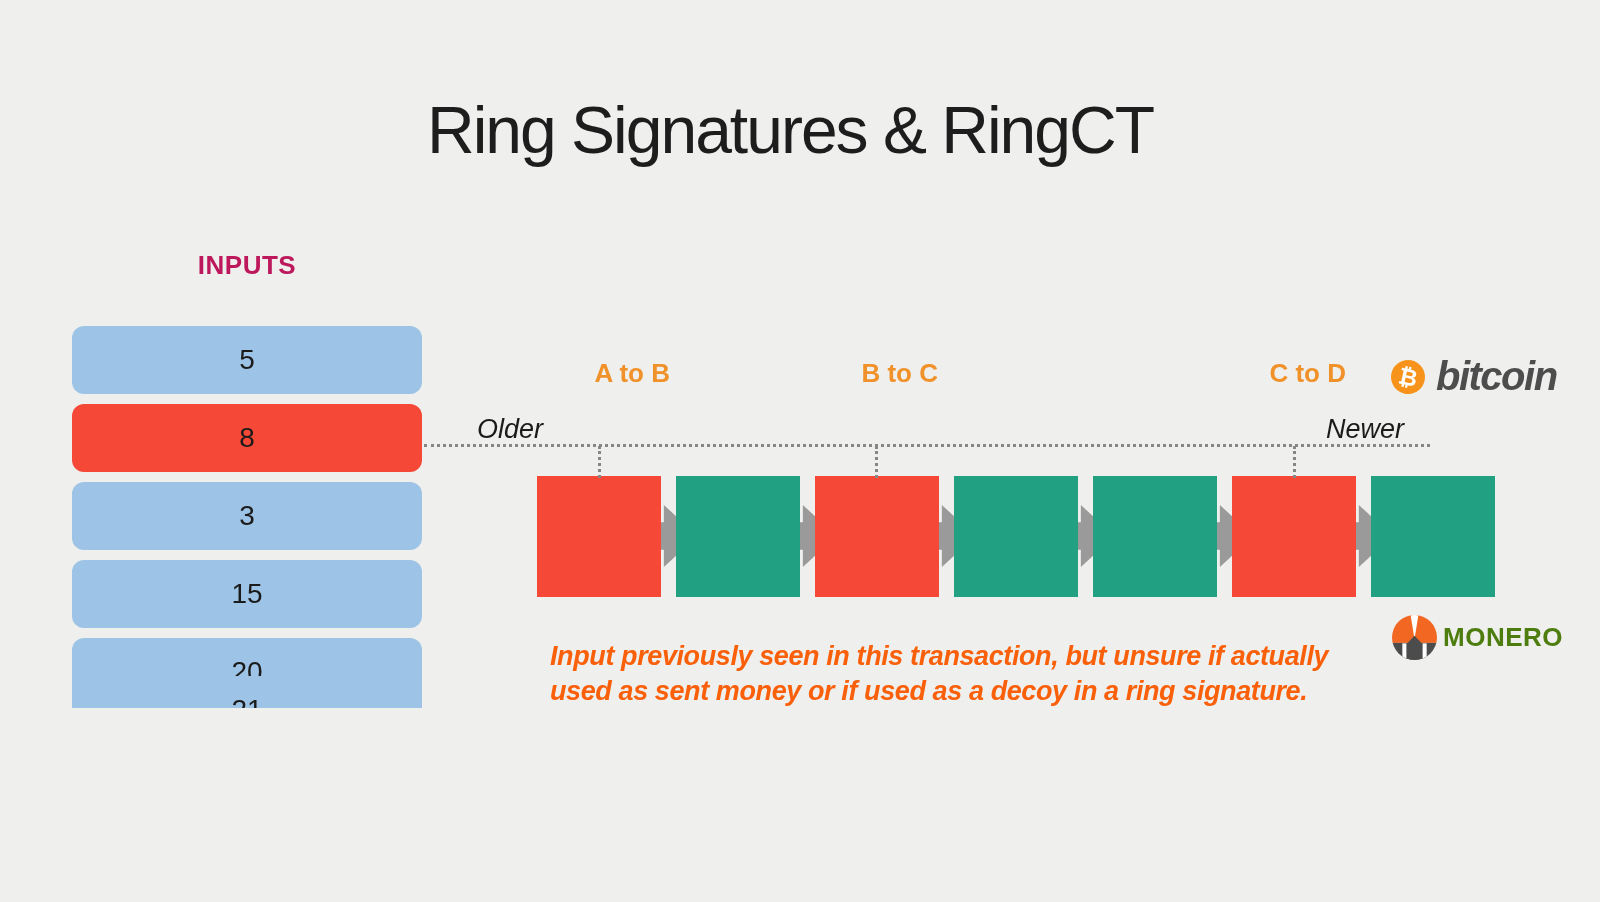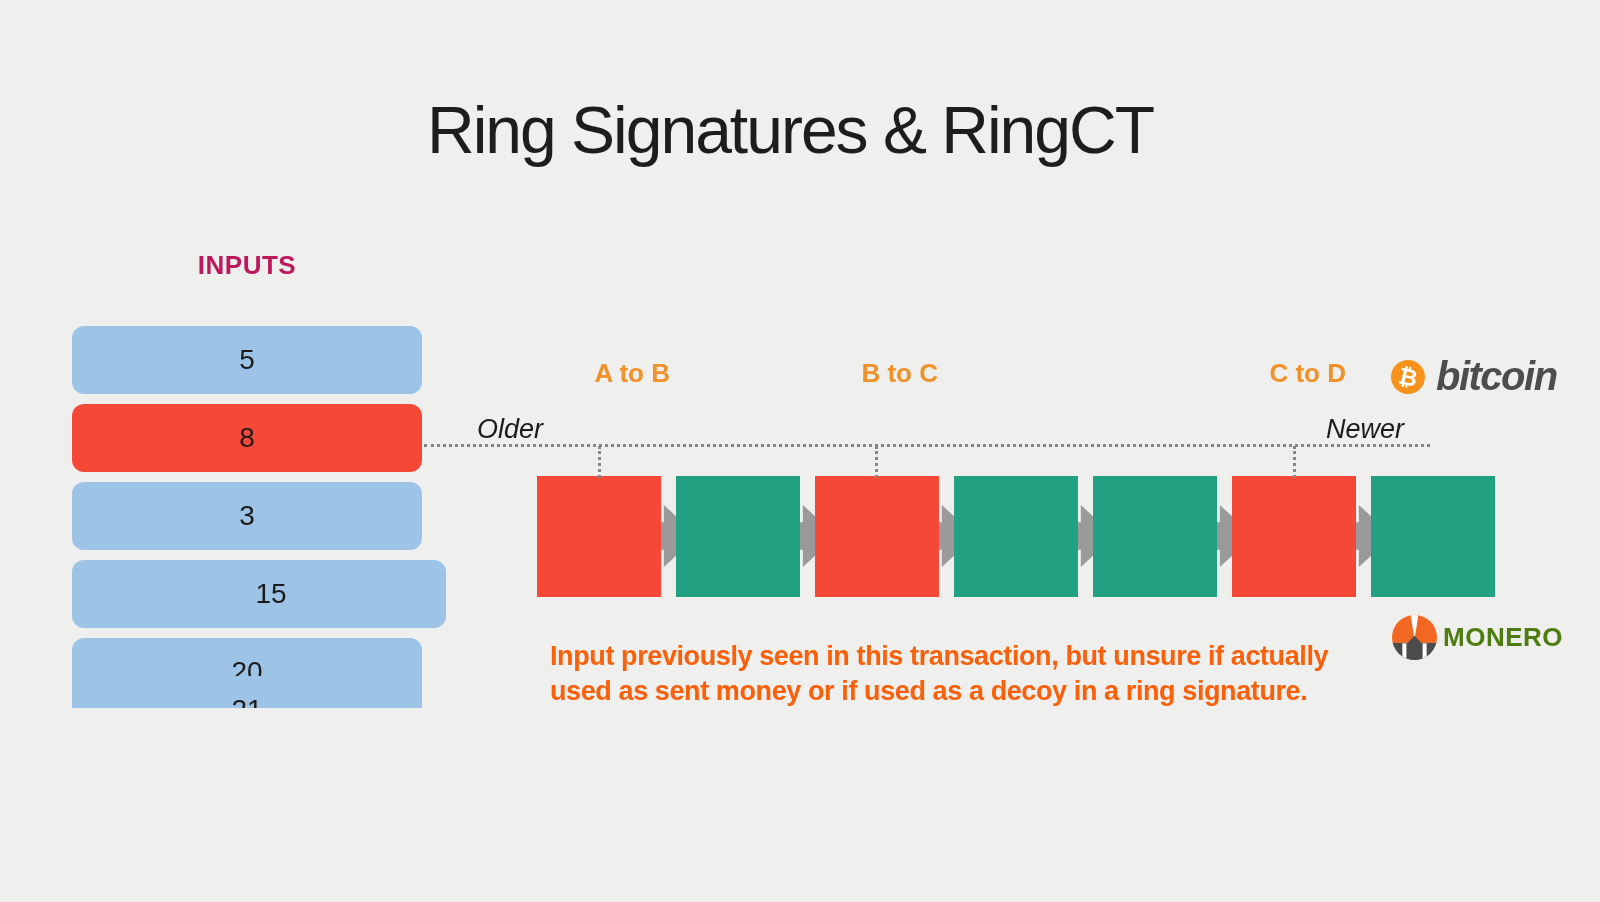--- a/index.html
+++ b/index.html
@@ -43,21 +43,21 @@
   }
   .block.seen{background:#f54836;}
   .block.unseen{background:#21a181;}
   .flow-arrow{
     position:absolute;top:505px;width:58px;height:62px;background:#9a9a9a;z-index:1;
     clip-path:polygon(0% 28%,42% 28%,42% 0%,100% 50%,42% 100%,42% 72%,0% 72%);
   }
   .note{
     position:absolute;left:550px;top:639px;
     font-size:27px;font-weight:bold;color:#fa5f0a;
-    letter-spacing:-.4px;line-height:35px;white-space:nowrap;
+    letter-spacing:-.4px;line-height:35px;white-space:nowrap;font-style:italic;
   }
   .bitcoin-logo{
     position:absolute;left:1391px;top:354px;display:flex;align-items:center;
   }
   .bitcoin-circle{
     width:34px;height:34px;border-radius:50%;background:#f7931a;
     display:flex;align-items:center;justify-content:center;
     color:#fff;font-size:23px;font-weight:bold;transform:rotate(12deg);
   }
   .bitcoin-word{
@@ -83,21 +83,21 @@
   <div id="inputs-layer">
       <div class="input-box decoy" style="top: 326px;">
         <span>5</span>
       </div>
       <div class="input-box seen" style="top: 404px;">
         <span>8</span>
       </div>
       <div class="input-box decoy" style="top: 482px;">
         <span>3</span>
       </div>
-      <div class="input-box decoy" style="top: 560px; padding-left: 24px;">
+      <div class="input-box decoy" style="top: 560px;">
         <span>15</span>
       </div>
       <div class="input-box decoy" style="top: 638px;">
         <span>20</span>
       </div>
       <div class="input-box decoy" style="top: 676px;">
         <span>21</span>
       </div>
     </div>
 

